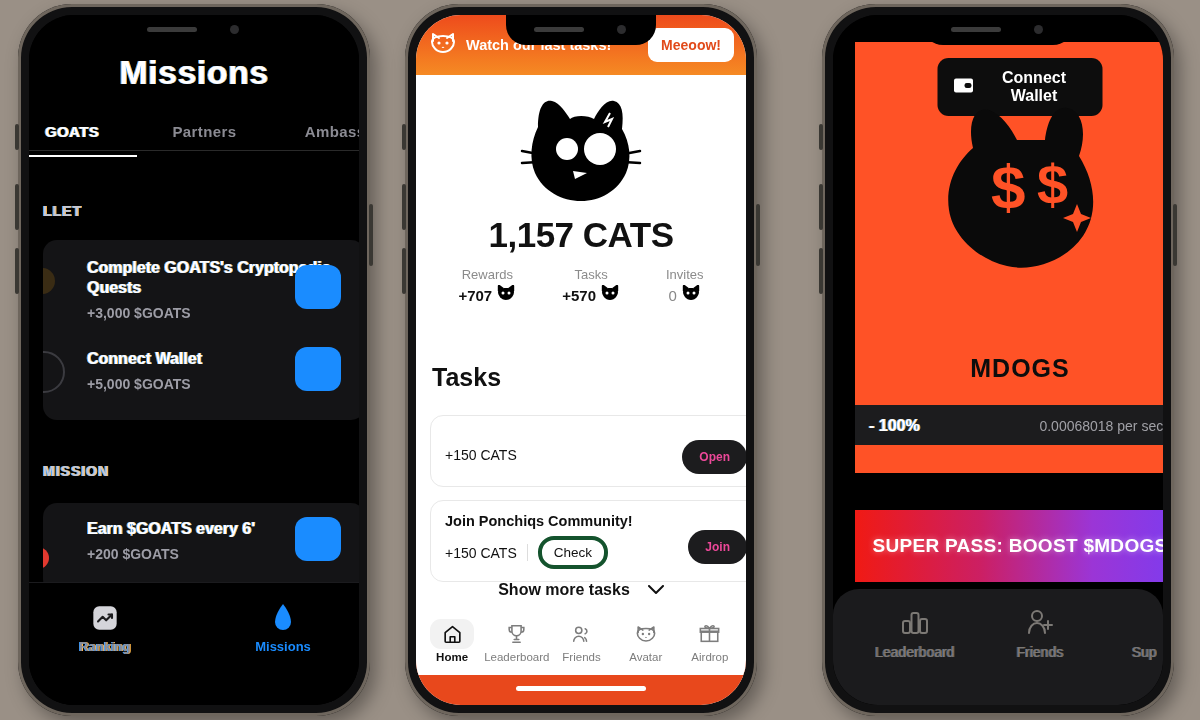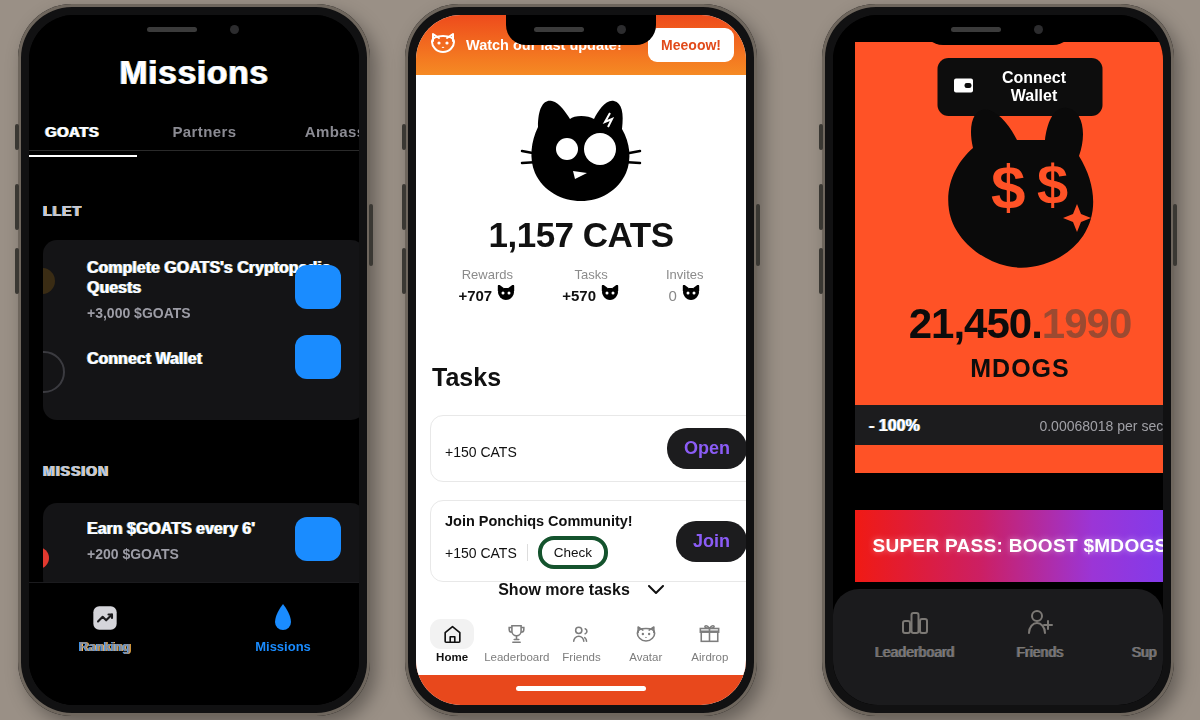--- a/index.html
+++ b/index.html
@@ -82,22 +82,22 @@
            border-radius:13px;padding:12px 14px;display:flex;align-items:center;}
   .p2-t1{top:400px;}
   .p2-t2{top:485px;}
   .p2-task .tl{flex:1;min-width:0;}
   .p2-task .tt{font-size:14.5px;font-weight:700;color:#111;white-space:nowrap;}
   .p2-task .meta{display:flex;align-items:center;gap:10px;margin-top:7px;}
   .p2-task .amt{font-size:14px;color:#111;}
   .p2-task .sep{width:1px;height:17px;background:#ddd;}
   .p2-check{border:4px solid #14532d;border-radius:16px;background:#fff;color:#111;
             font-size:13.5px;padding:5px 12px;}
-  .p2-cta{background:#1c1c1e;color:#8b5cf6;border:none;border-radius:20px;
-          font-size:18px;font-weight:600;padding:10px 17px;margin-left:10px;}
+  .p2-cta{background:#1c1c1e;color:#ec4899;border:none;border-radius:20px;
+          font-size:12px;font-weight:600;padding:10px 17px;margin-left:10px;margin-top:12px;}
   .p2-more{position:absolute;top:566px;left:0;right:0;display:flex;align-items:center;justify-content:center;gap:18px;
            font-size:16px;font-weight:700;color:#111;}
   .p2-bottom{position:absolute;left:0;right:0;bottom:0;height:98px;background:#e8481c;}
   .p2-navbar{position:absolute;left:0;right:0;top:0;height:68px;background:#fff;
              display:flex;align-items:center;justify-content:space-around;padding:0 4px;}
   .p2-nav{text-align:center;width:66px;}
   .p2-nav .ic{height:30px;display:flex;align-items:center;justify-content:center;}
   .p2-nav .lb{font-size:11.5px;color:#7d7d7d;margin-top:2px;}
   .p2-nav.active .ic{background:#f2f2f2;border-radius:11px;width:44px;margin:0 auto;}
   .p2-nav.active .lb{color:#111;font-weight:700;}
@@ -164,20 +164,21 @@
         <div class="p1-card p1-c1">
           <div class="p1-row" style="padding-top:18px">
             <div class="p1-badge" style="top:28px;background:#3a2c14"></div>
             <div class="p1-row-t">Complete GOATS's Cryptopedia Quests</div>
             <div class="p1-row-s">+3,000 $GOATS</div>
             <div class="p1-btn"></div>
           </div>
           <div class="p1-row" style="padding-top:16px">
             <div class="p1-badge" style="top:18px;width:38px;height:38px;border:2px solid #3b3b40;background:transparent;left:-20px"></div>
             <div class="p1-row-t">Connect Wallet</div>
+            <div class="p1-row-s">+5,000 $GOATS</div>
             <div class="p1-btn"></div>
           </div>
         </div>
 
         <div class="p1-section p1-s2">MISSION</div>
 
         <div class="p1-card p1-c2">
           <div class="p1-row" style="padding-top:16px">
             <div class="p1-badge" style="top:44px;background:#e2392f;left:-16px;width:22px;height:22px"></div>
             <div class="p1-row-t">Earn $GOATS every 6'</div>
@@ -225,21 +226,21 @@
         <div class="p2-banner">
           <span>
             <svg width="30" height="28" viewBox="0 0 30 28">
                 <path d="M5 12 L5 5 L11 9 M25 12 L25 5 L19 9" stroke="#fff" stroke-width="2" fill="none" stroke-linejoin="round" stroke-linecap="round"></path>
                 <path d="M4 13c0-4 5-6 11-6s11 2 11 6 -4 10-11 10 -11-6-11-10z" stroke="#fff" stroke-width="2" fill="none"></path>
                 <circle cx="11" cy="14" r="1.6" fill="#fff"></circle>
                 <circle cx="19" cy="14" r="1.6" fill="#fff"></circle>
                 <path d="M15 17.5l-1.5 1.5h3z" fill="#fff"></path>
               </svg>
           </span>
-          <span class="txt">Watch our last update!</span>
+          <span class="txt">Watch our last tasks!</span>
           <button class="p2-meow">Meeoow!</button>
         </div>
 
         <div class="p2-hero">
           <div style="margin-top:18px">
             <svg width="126" height="112" viewBox="0 0 126 112">
               <path d="M20 34 C20 14 26 6 34 8 C42 10 48 20 52 26 C56 22 70 22 76 26 C80 18 88 6 96 8 C104 10 106 20 104 36 C112 50 114 66 108 80 C100 98 82 108 63 108 C44 108 25 98 17 80 C11 66 13 48 20 34 Z" fill="#000"></path>
               <circle cx="49" cy="56" r="11" fill="#fff"></circle>
               <circle cx="82" cy="56" r="16" fill="#fff"></circle>
               <path d="M55 78 l14 2 -12 6 z" fill="#fff"></path>
@@ -407,23 +408,20 @@
           <div style="position:absolute;top:58px;left:50%;transform:translateX(-50%)">
             <svg width="186" height="176" viewBox="0 0 186 176">
               <path d="M46 48 C40 22 48 6 62 10 C74 14 84 28 90 40 L118 40 C120 24 126 6 140 8 C156 10 160 34 152 56 C168 82 172 112 156 136 C138 162 104 172 80 166 C50 159 26 136 22 110 C18 84 30 62 46 48 Z" fill="#0a0a0a"></path>
               <path d="M66 62 h26 v10 h-8 v7 h8 v11 h-8 v7 h8 v10 h-26 v-10 h8 v-7 h-8 v-11 h8 v-7 h-8 z" fill="#ff5226" opacity="0"></path>
               <text x="64" y="108" font-family="'Liberation Sans',sans-serif" font-size="62" font-weight="700" fill="#ff5226">$</text>
               <text x="110" y="104" font-family="'Liberation Sans',sans-serif" font-size="56" font-weight="700" fill="#ff5226">$</text>
               <path d="M150 104 l4 10 10 4 -10 4 -4 10 -4 -10 -10 -4 10 -4z" fill="#ff5226"></path>
             </svg>
           </div>
 
-          <div class="p3-amount">
-            <span>21,450.</span><span class="dec">1990</span>
-          </div>
           <div class="p3-ticker">MDOGS</div>
         </div>
 
         <div class="p3-progress">
           <div class="p3-prow">
             <span class="p3-pct">- 100%</span>
             <span class="p3-rate">0.00068018 per seco</span>
           </div>
           <div class="p3-bar"></div>
         </div>

